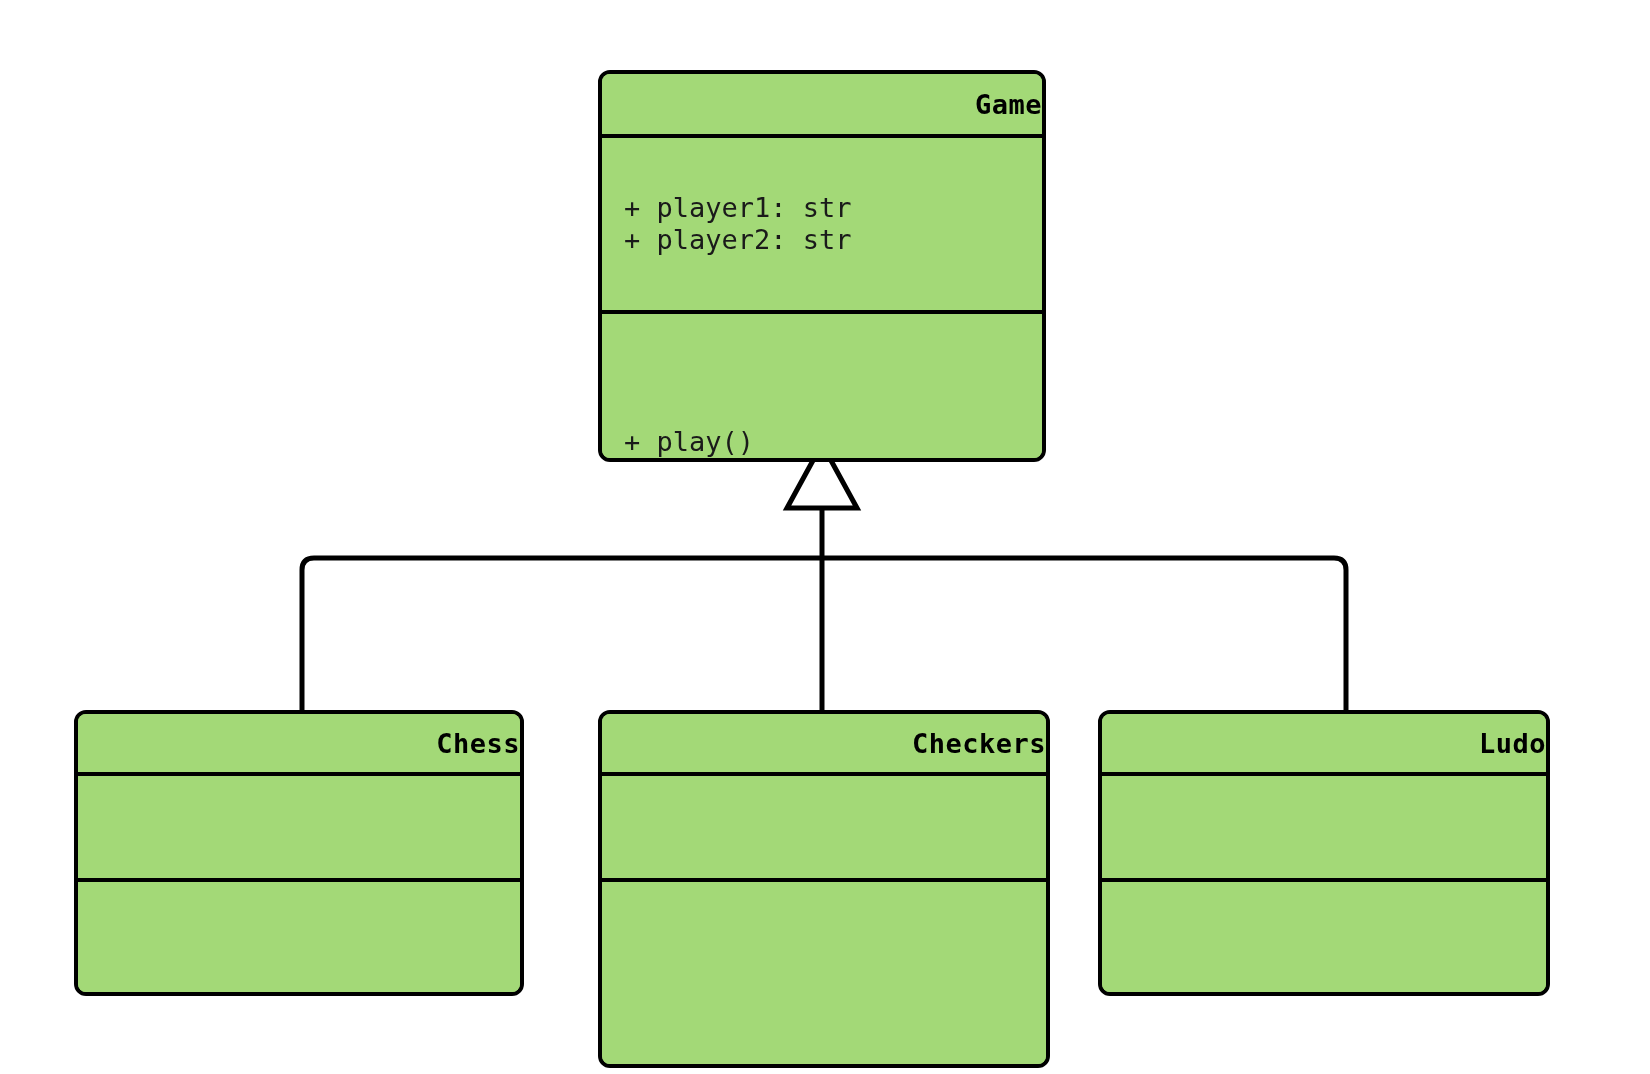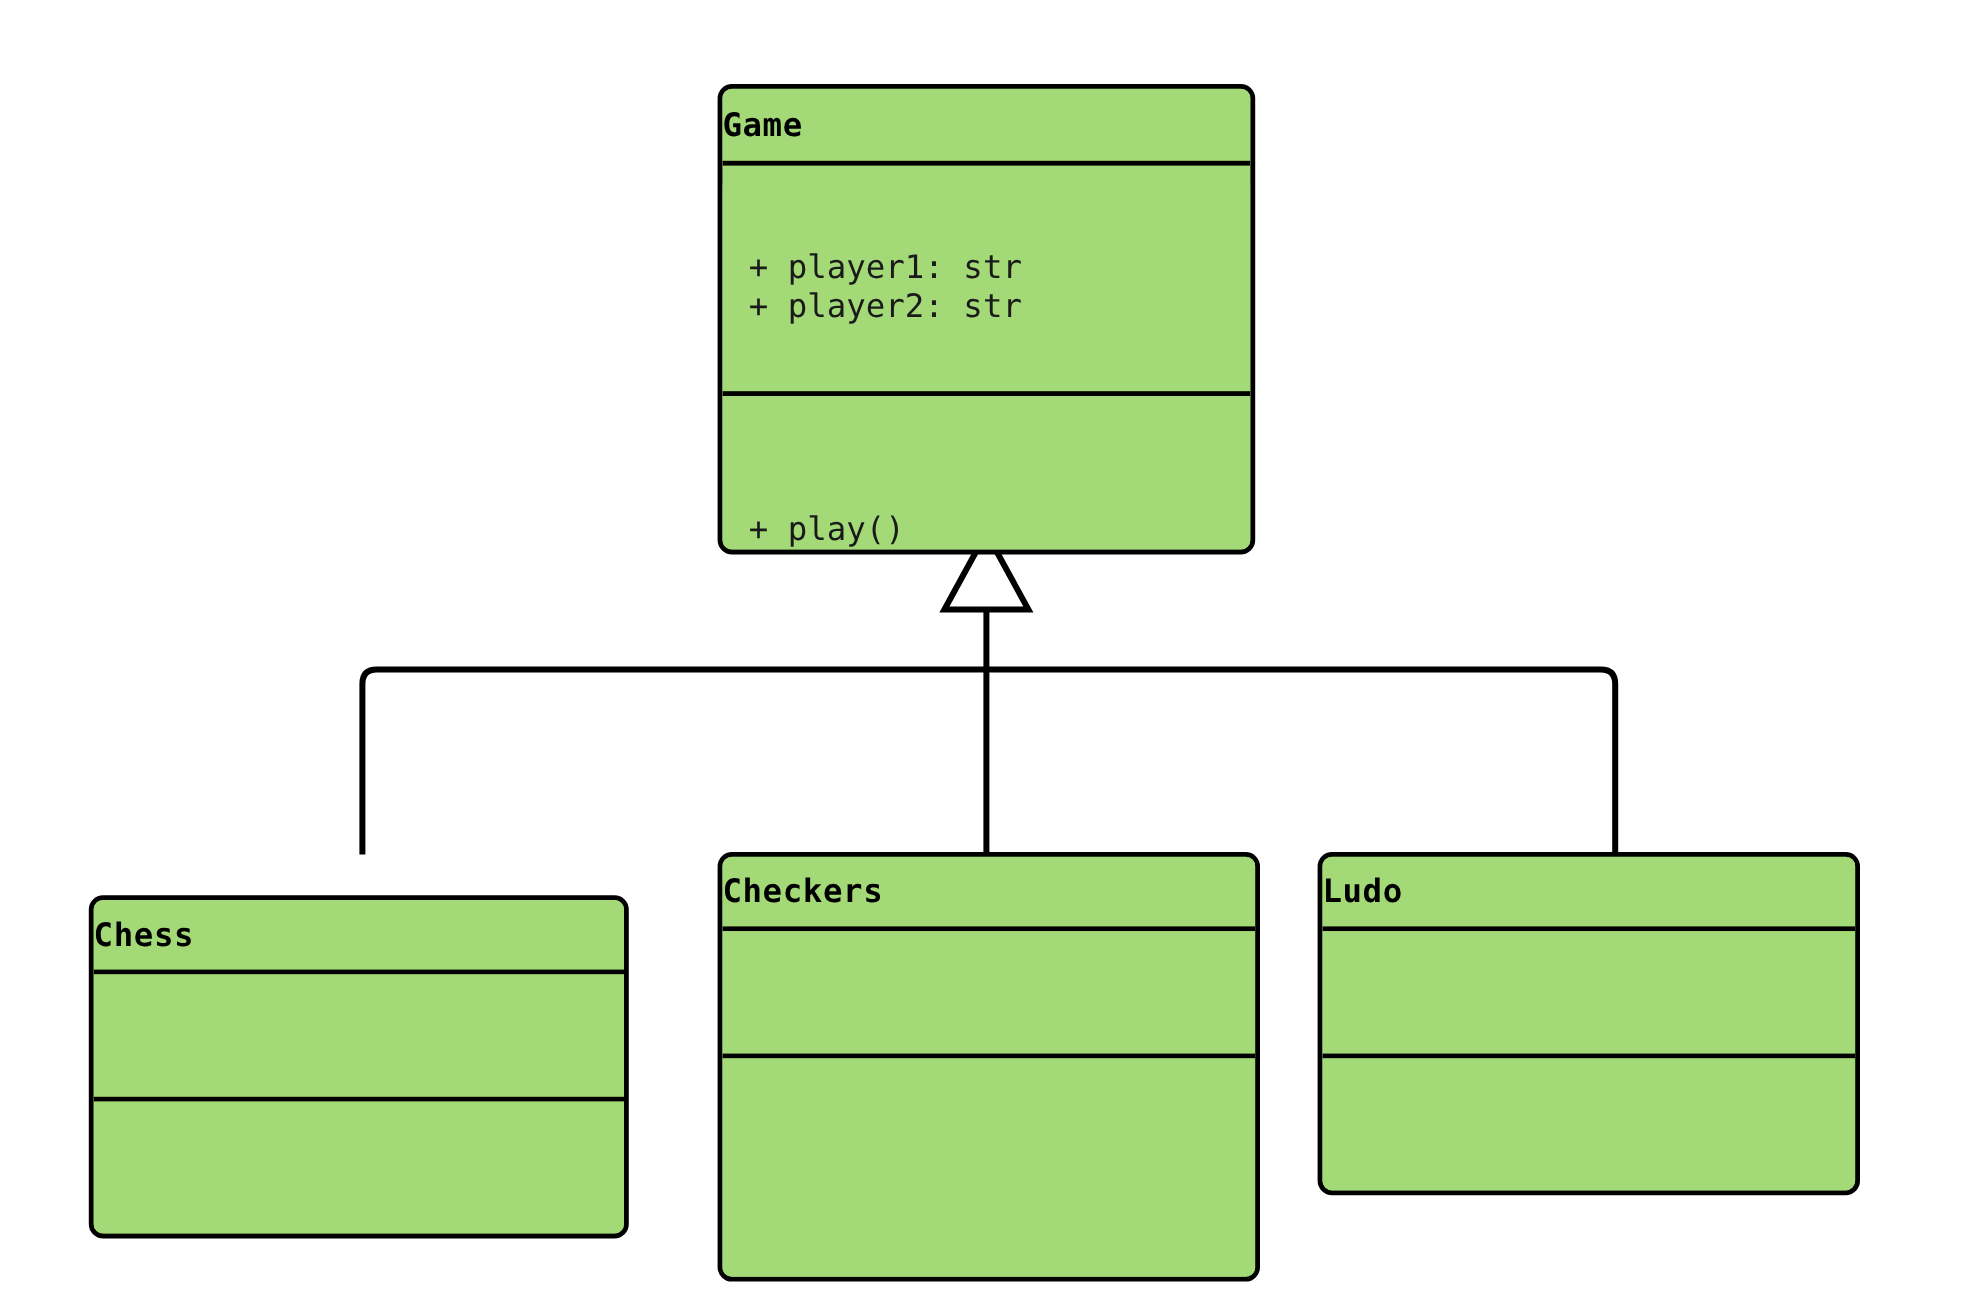--- a/index.html
+++ b/index.html
@@ -41,21 +41,21 @@
     z-index: 2;
   }
   .compartment {
     box-sizing: border-box;
     background: #a3d977;
     position: relative;
   }
   .compartment-title {
     display: flex;
     align-items: center;
-    justify-content: flex-start;
+    justify-content: flex-end;
     border-bottom: 4px solid #000000;
   }
   .compartment-attrs {
     border-bottom: 4px solid #000000;
     display: flex;
     flex-direction: column;
     justify-content: center;
     padding-left: 22px;
   }
   .compartment-methods {
@@ -81,30 +81,29 @@
     white-space: pre;
   }
   
   #class-game {
     left: 598px;
     top: 70px;
     width: 448px;
     height: 392px;
   }
   #class-game .compartment-title   { height: 64px; }
-  #class-game .compartment-attrs   { height: 176px; margin-top: 16px; }
+  #class-game .compartment-attrs   { height: 176px; }
   #class-game .compartment-methods { flex: 1 1 auto; }
 
   
   #class-chess {
     left: 74px;
     top: 710px;
     width: 450px;
     height: 286px;
-    margin-top: 36px;
   }
   #class-checkers {
     left: 598px;
     top: 710px;
     width: 452px;
     height: 358px;
   }
   #class-ludo {
     left: 1098px;
     top: 710px;

